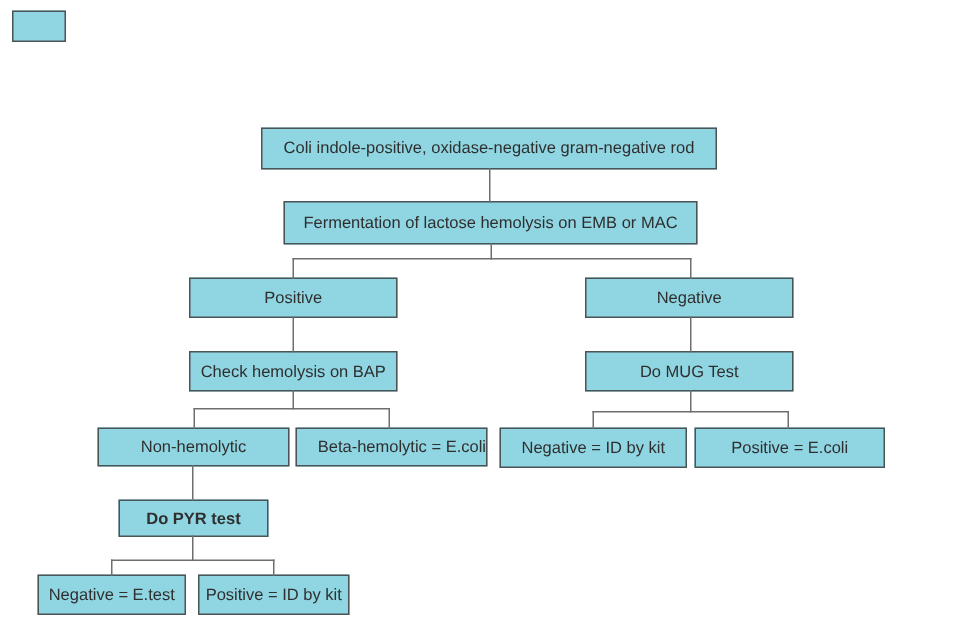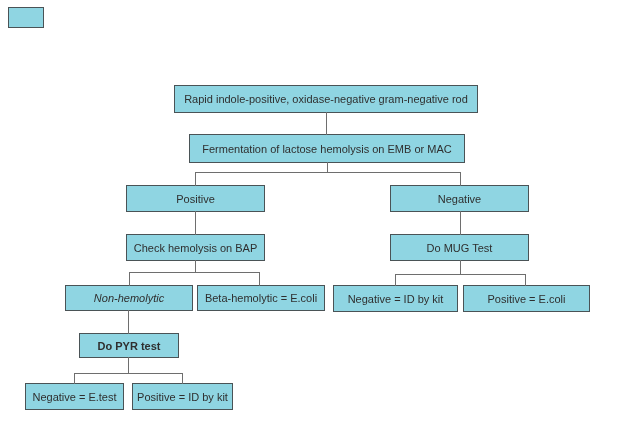--- a/index.html
+++ b/index.html
@@ -56,41 +56,41 @@
     background: var(--line-color);
   }
 </style>
 </head>
 <body>
 
 <div class="stage">
   <div class="corner-marker" style="left: 8px; top: 7px; width: 36px; height: 21px;"></div>
   <div id="nodes-layer">
       <div class="flow-node" style="left: 174px; top: 85px; width: 304px; height: 28px;">
-        <span>Rapid indole-positive, oxidase-negative gram-negative rod</span>
+        <span>Coli indole-positive, oxidase-negative gram-negative rod</span>
       </div>
       <div class="flow-node" style="left: 189px; top: 134px; width: 276px; height: 29px;">
         <span>Fermentation of lactose hemolysis on EMB or MAC</span>
       </div>
       <div class="flow-node" style="left: 126px; top: 185px; width: 139px; height: 27px;">
         <span>Positive</span>
       </div>
       <div class="flow-node" style="left: 390px; top: 185px; width: 139px; height: 27px;">
         <span>Negative</span>
       </div>
       <div class="flow-node" style="left: 126px; top: 234px; width: 139px; height: 27px;">
         <span>Check hemolysis on BAP</span>
       </div>
       <div class="flow-node" style="left: 390px; top: 234px; width: 139px; height: 27px;">
         <span>Do MUG Test</span>
       </div>
-      <div class="flow-node" style="left: 65px; top: 285px; width: 128px; height: 26px; font-style: italic;">
+      <div class="flow-node" style="left: 65px; top: 285px; width: 128px; height: 26px;">
         <span>Non-hemolytic</span>
       </div>
-      <div class="flow-node" style="left: 197px; top: 285px; width: 128px; height: 26px;">
+      <div class="flow-node" style="left: 197px; top: 285px; width: 128px; height: 26px; justify-content: flex-end;">
         <span>Beta-hemolytic = E.coli</span>
       </div>
       <div class="flow-node" style="left: 333px; top: 285px; width: 125px; height: 27px;">
         <span>Negative = ID by kit</span>
       </div>
       <div class="flow-node" style="left: 463px; top: 285px; width: 127px; height: 27px;">
         <span>Positive = E.coli</span>
       </div>
       <div class="flow-node" style="left: 79px; top: 333px; width: 100px; height: 25px; font-weight: bold;">
         <span>Do PYR test</span>

